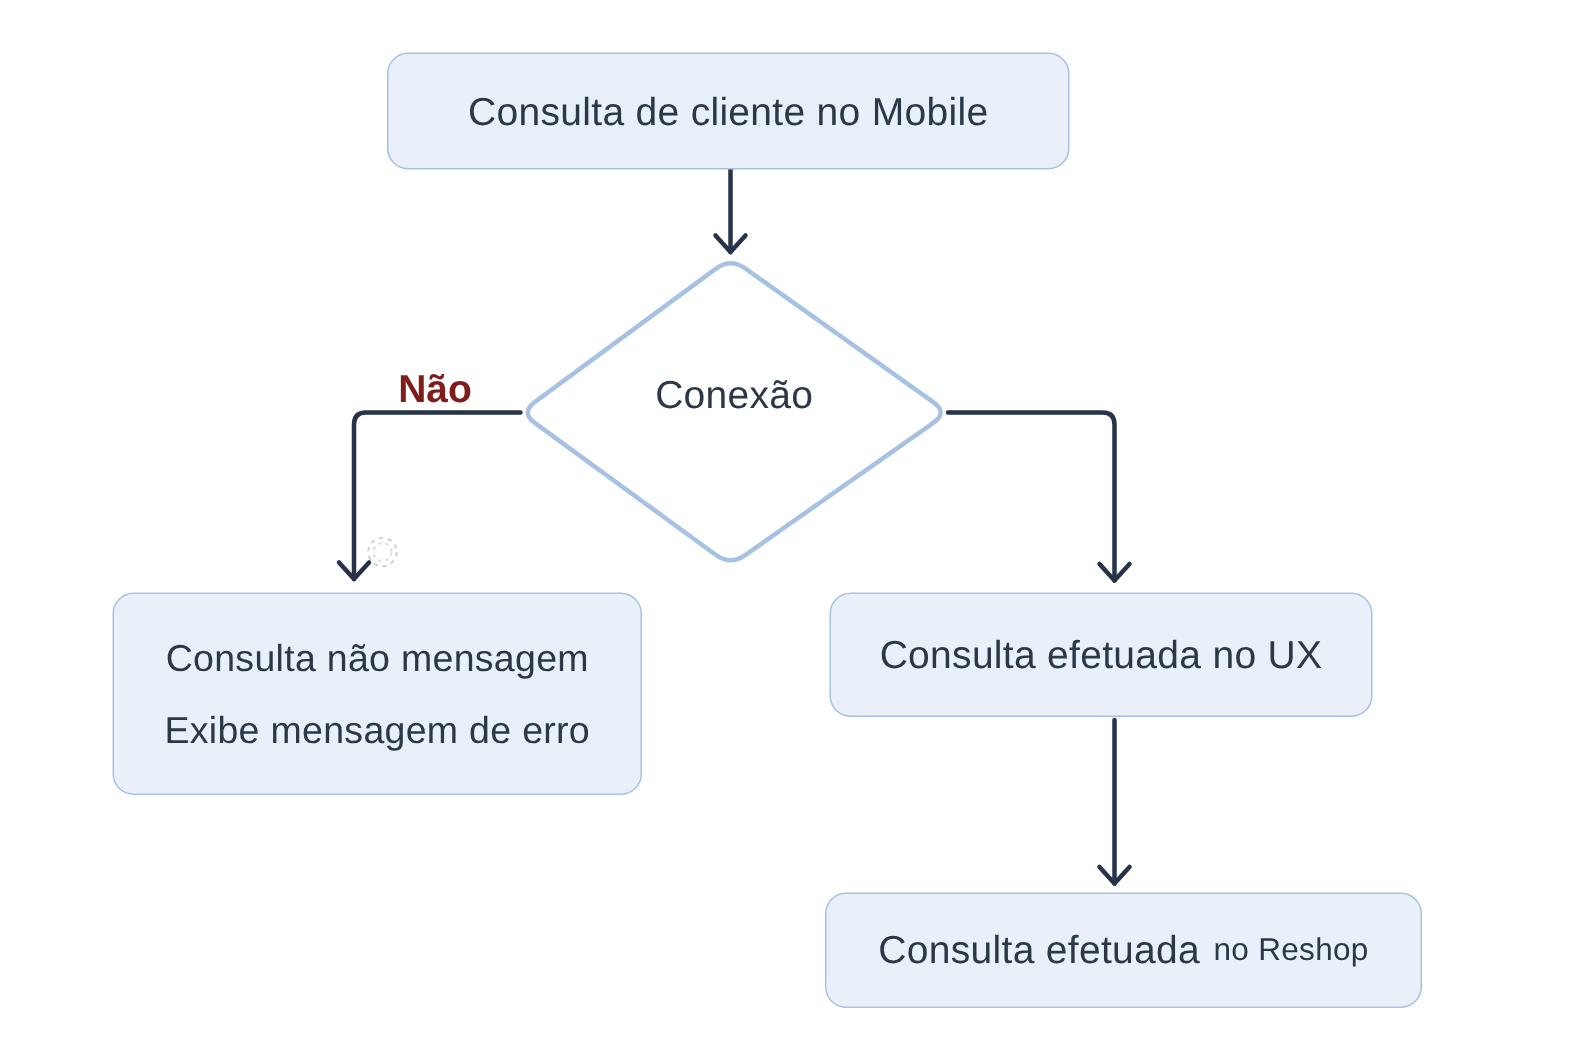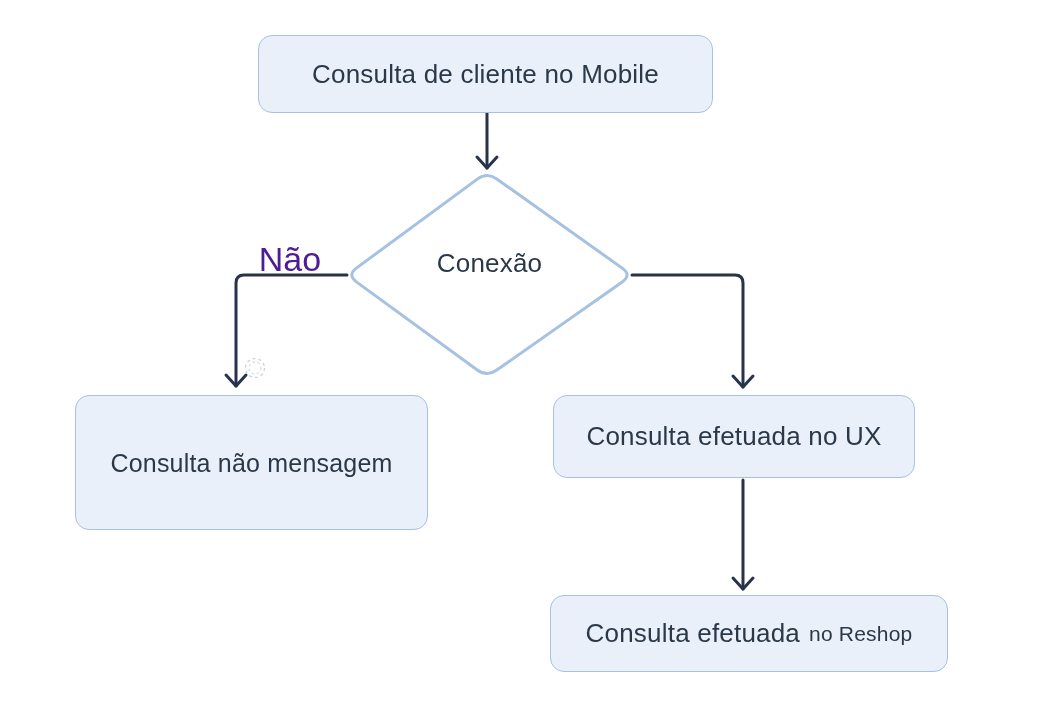--- a/index.html
+++ b/index.html
@@ -70,22 +70,23 @@
     transform: translateY(-12px);
     background: transparent;
   }
   .edge-label-nao {
     position: absolute;
     left: 258px; top: 244px;
     width: 64px; height: 30px;
     display: flex;
     align-items: center;
     justify-content: center;
-    color: #4c1d95;
-    font-size: 34px;
+    color: #7f1d1d;
+    font-size: 26px;
+    font-weight: bold;
   }
 </style>
 </head>
 <body>
 
 <div class="canvas">
 
   <svg class="connectors" width="1046" height="702" viewBox="0 0 1046 702">
 
     <path class="diamond-shape" d="M 477.3 179.1
@@ -129,20 +130,21 @@
   </div>
 
   <div class="diamond-label">
     <div>Conexão</div>
   </div>
 
   <div class="edge-label-nao">Não</div>
 
   <div class="node node-error">
     <div>Consulta não mensagem</div>
+    <div>Exibe mensagem de erro</div>
   </div>
 
   <div class="node node-reshop">
     <span>Consulta efetuada</span>
     <span class="suffix">no Reshop</span>
   </div>
 
   <div class="node node-ux">
     <span>Consulta efetuada no UX</span>
   </div>

